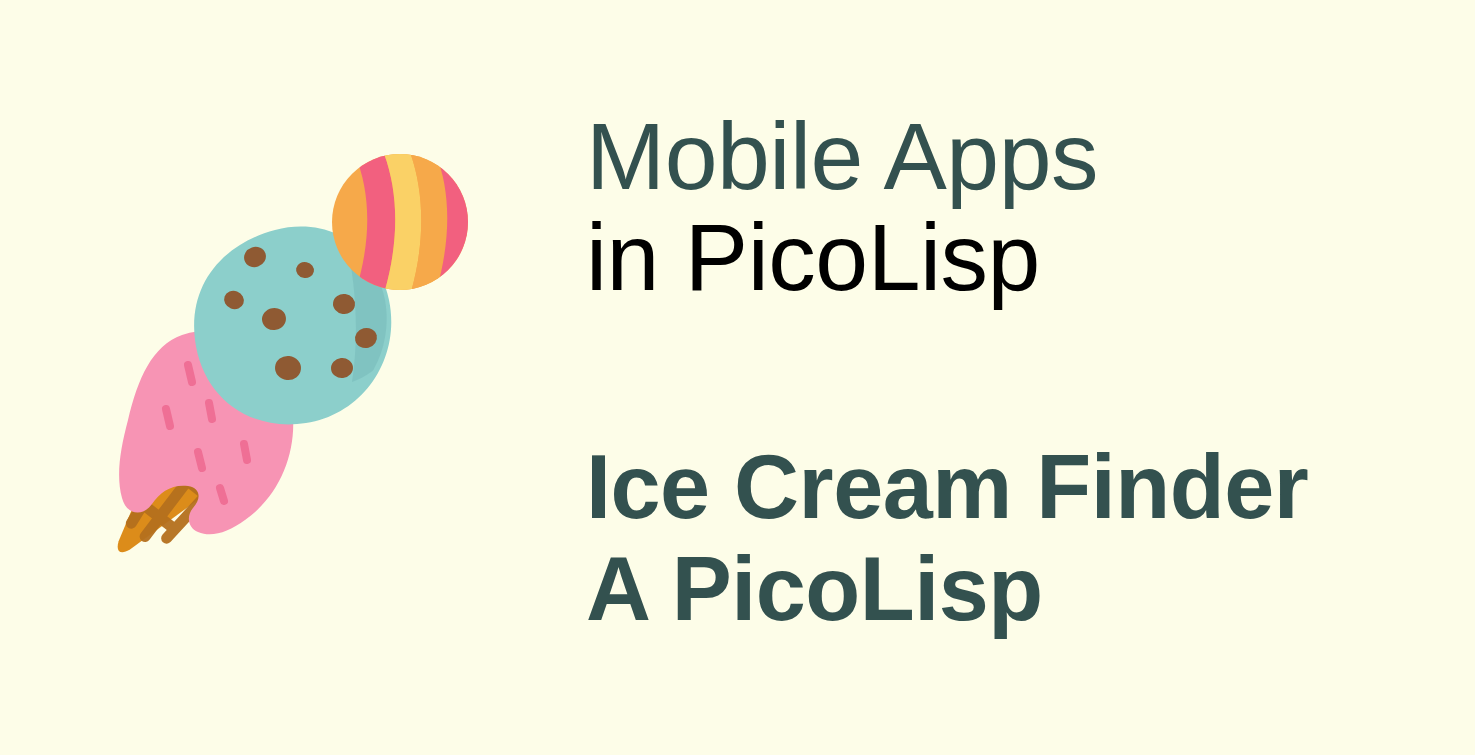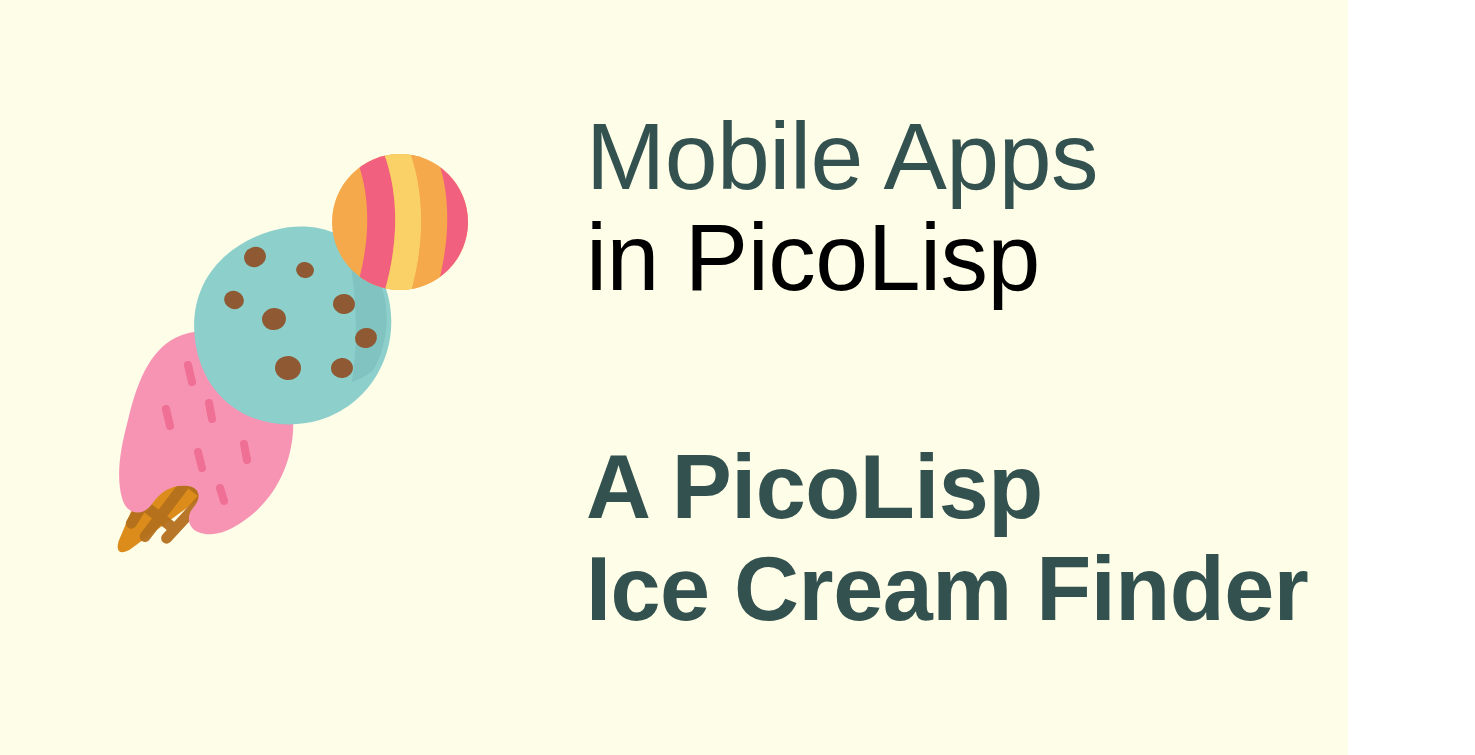--- a/index.html
+++ b/index.html
@@ -8,21 +8,21 @@
     padding: 0;
   }
   body {
     width: 1475px;
     height: 755px;
     overflow: hidden;
     font-family: "Liberation Sans", sans-serif;
   }
   #slide {
     position: relative;
-    width: 1348px;
+    width: 1475px;
     height: 755px;
     background: #fdfde8;
     overflow: hidden;
   }
 
   
   #illustration {
     position: absolute;
     left: 60px;
     top: 120px;
@@ -144,18 +144,18 @@
       </g>
     </svg>
   </div>
 
   <div id="text-block">
     <div id="title">
       <div class="title-line" style="color: rgb(51, 81, 79);">Mobile Apps</div>
       <div class="title-line" style="color: #000000;">in PicoLisp</div>
     </div>
     <div id="subtitle">
+      <div class="subtitle-line" style="color: rgb(51, 81, 79);">Ice Cream Finder</div>
       <div class="subtitle-line" style="color: rgb(51, 81, 79);">A PicoLisp</div>
-      <div class="subtitle-line" style="color: rgb(51, 81, 79);">Ice Cream Finder</div>
     </div>
   </div>
 
 </div>
 
 </body></html>

